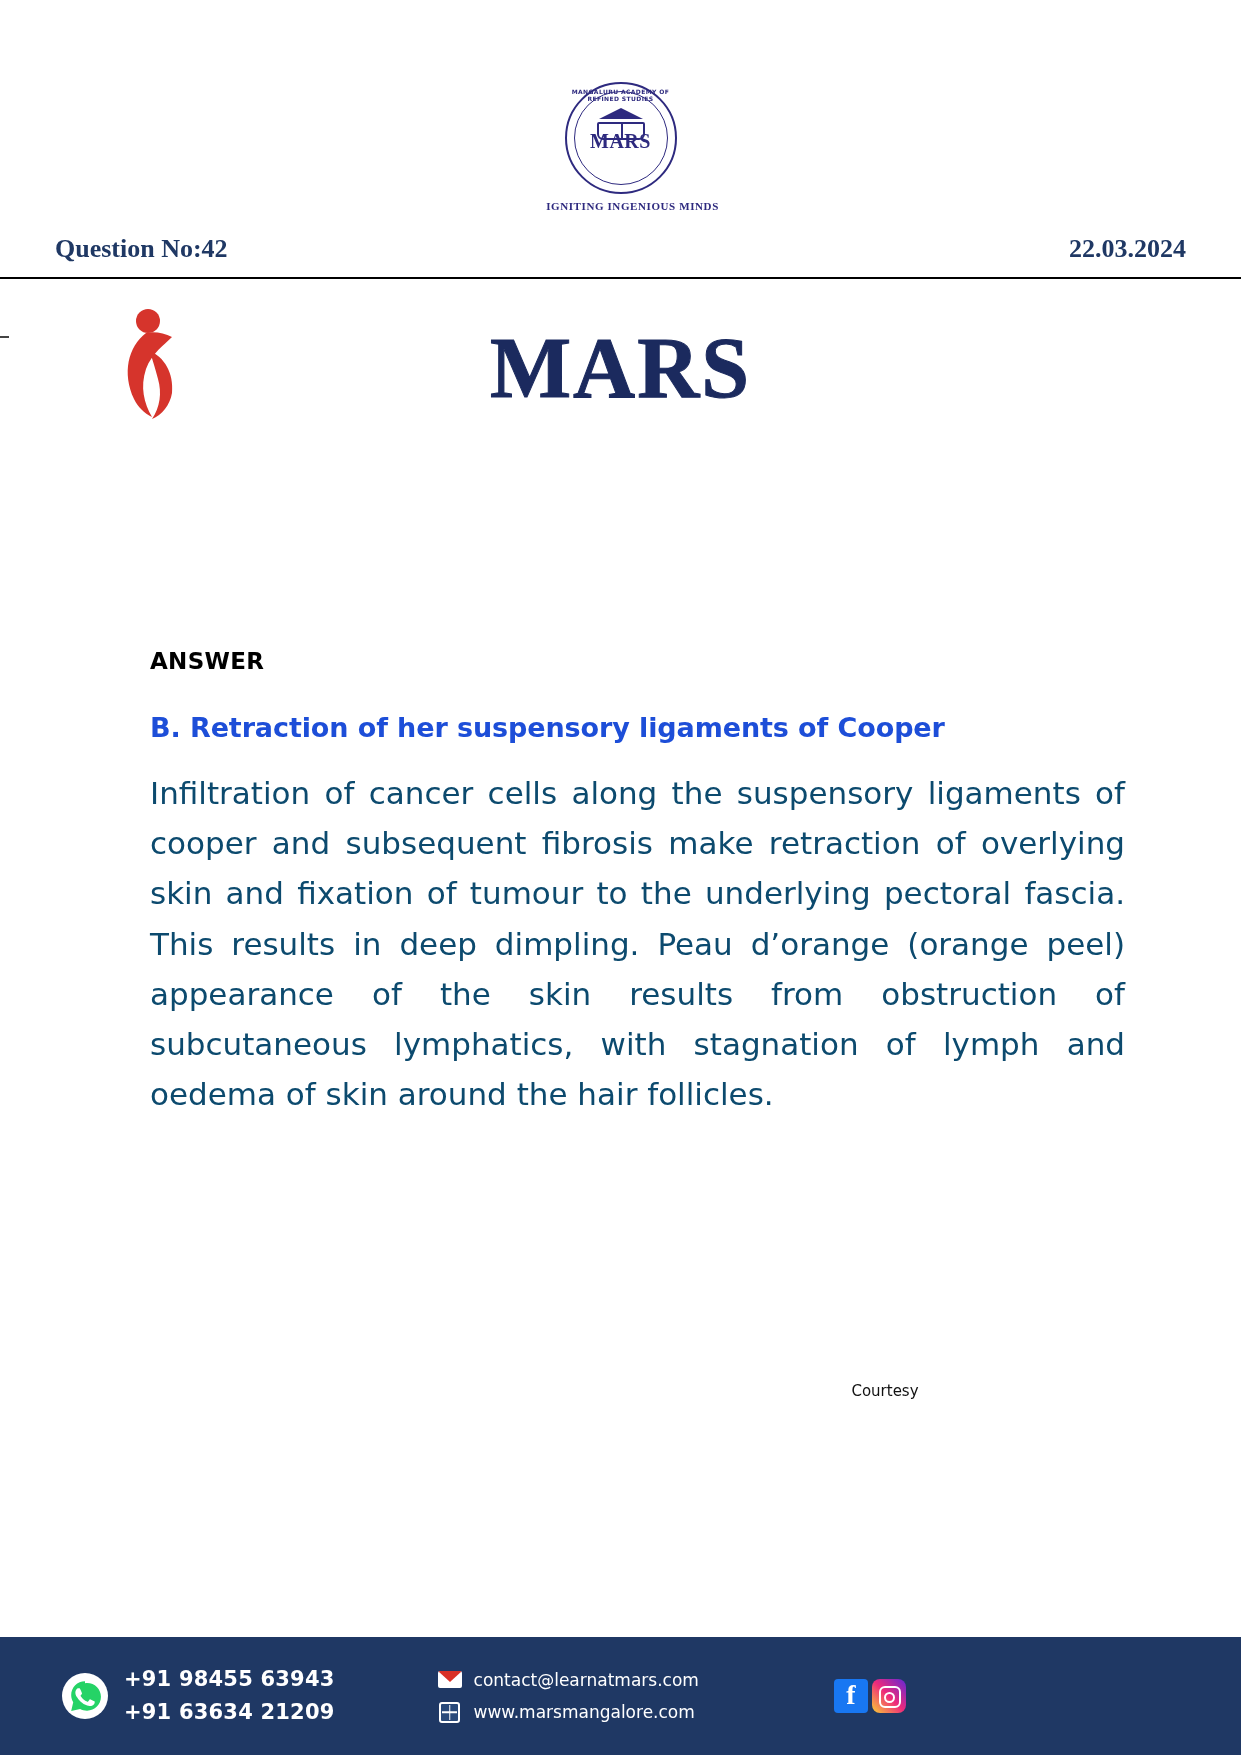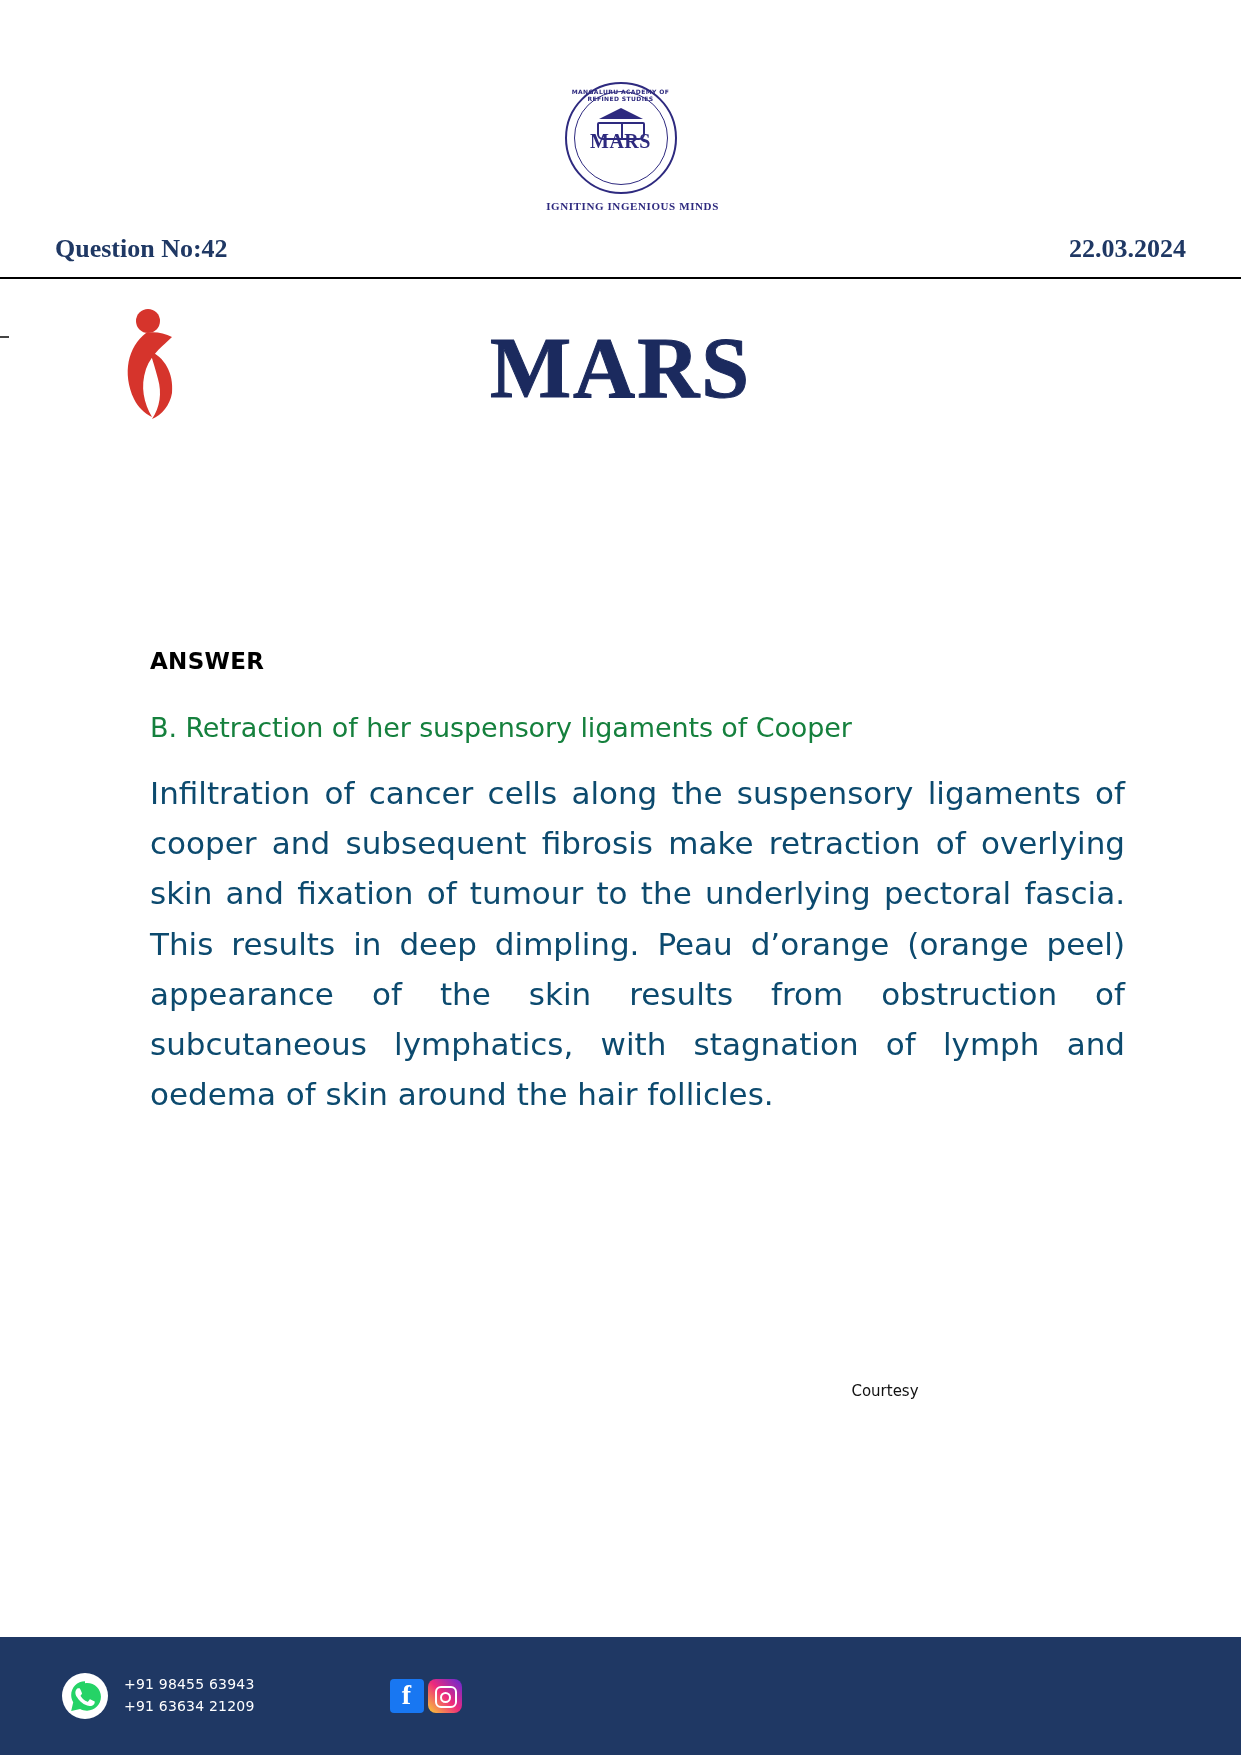--- a/index.html
+++ b/index.html
@@ -185,23 +185,23 @@
     font-size: 23px;
     color: #000;
     letter-spacing: .3px;
   }
   .answer-heading {
     position: absolute;
     top: 712px;
     left: 150px;
     width: 980px;
     font-family: "DejaVu Sans", sans-serif;
-    font-weight: normal;
+    font-weight: bold;
     font-size: 27px;
-    color: #15803d;
+    color: #1d4ed8;
     letter-spacing: -0.1px;
   }
   .answer-body {
     position: absolute;
     top: 768px;
     left: 150px;
     width: 975px;
     font-family: "DejaVu Sans", sans-serif;
     font-size: 31px;
     line-height: 1.62;
@@ -247,22 +247,22 @@
     width: 46px; height: 46px;
     border-radius: 50%;
     background: #ffffff;
     display: flex; align-items: center; justify-content: center;
     margin-right: 16px;
   }
   .wa-icon svg { width: 34px; height: 34px; }
 
   .phone-lines {
     font-family: "DejaVu Sans", sans-serif;
-    font-weight: normal;
-    font-size: 14px;
+    font-weight: bold;
+    font-size: 21px;
     line-height: 1.55;
     letter-spacing: .2px;
   }
   .mail-lines {
     font-family: "DejaVu Sans", sans-serif;
     font-size: 17px;
     line-height: 1.9;
   }
   .mail-row { display: flex; align-items: center; }
   .mail-row .ic {
@@ -392,20 +392,36 @@
         <path fill="#25D366" d="M16 2C8.8 2 3 7.8 3 15c0 2.5.7 4.8 1.9 6.8L3 30l8.4-1.8c1.9 1 4.1 1.6 6.4 1.6h.2C25.2 29.8 31 24 31 16.8 31 9.6 25.2 3.8 18 3.8c-.7 0-1.3 0-2 .1V2z"></path>
         <path fill="#fff" d="M11.4 9.3c-.3-.7-.6-.7-.9-.7h-.8c-.3 0-.8.1-1.2.6-.4.5-1.6 1.5-1.6 3.7s1.6 4.3 1.8 4.6c.2.3 3.1 5 7.7 6.8 3.8 1.5 4.6 1.2 5.4 1.1.8-.1 2.6-1.1 3-2.1.4-1 .4-1.9.3-2.1-.1-.2-.4-.3-.9-.5-.4-.2-2.6-1.3-3-1.4-.4-.2-.7-.2-1 .2s-1.1 1.4-1.3 1.7c-.2.2-.5.3-.9.1-.4-.2-1.9-.7-3.6-2.2-1.3-1.2-2.2-2.6-2.5-3.1-.2-.4 0-.6.2-.8.2-.2.4-.5.6-.7.2-.2.3-.4.4-.7.1-.3.1-.5 0-.7-.1-.2-1-2.4-1.3-3z"></path>
       </svg>
     </div>
     <div class="phone-lines">
       <div>+91 98455 63943</div>
       <div>+91 63634 21209</div>
     </div>
   </div>
 
+  <div class="footer-col col-mail">
+    <div class="mail-lines">
+      <div class="mail-row">
+        <span class="ic">
+            <span class="gmail-ic"></span>
+          </span>
+        <span>contact@learnatmars.com</span>
+      </div>
+      <div class="mail-row">
+        <span class="ic">
+            <span class="globe-ic"></span>
+          </span>
+        <span>www.marsmangalore.com</span>
+      </div>
+    </div>
+  </div>
 
   <div class="footer-col col-social">
     <div class="social-icons">
       <div class="fb-ic">f</div>
       <div class="ig-ic"></div>
     </div>
   </div>
 
 </div>
 

